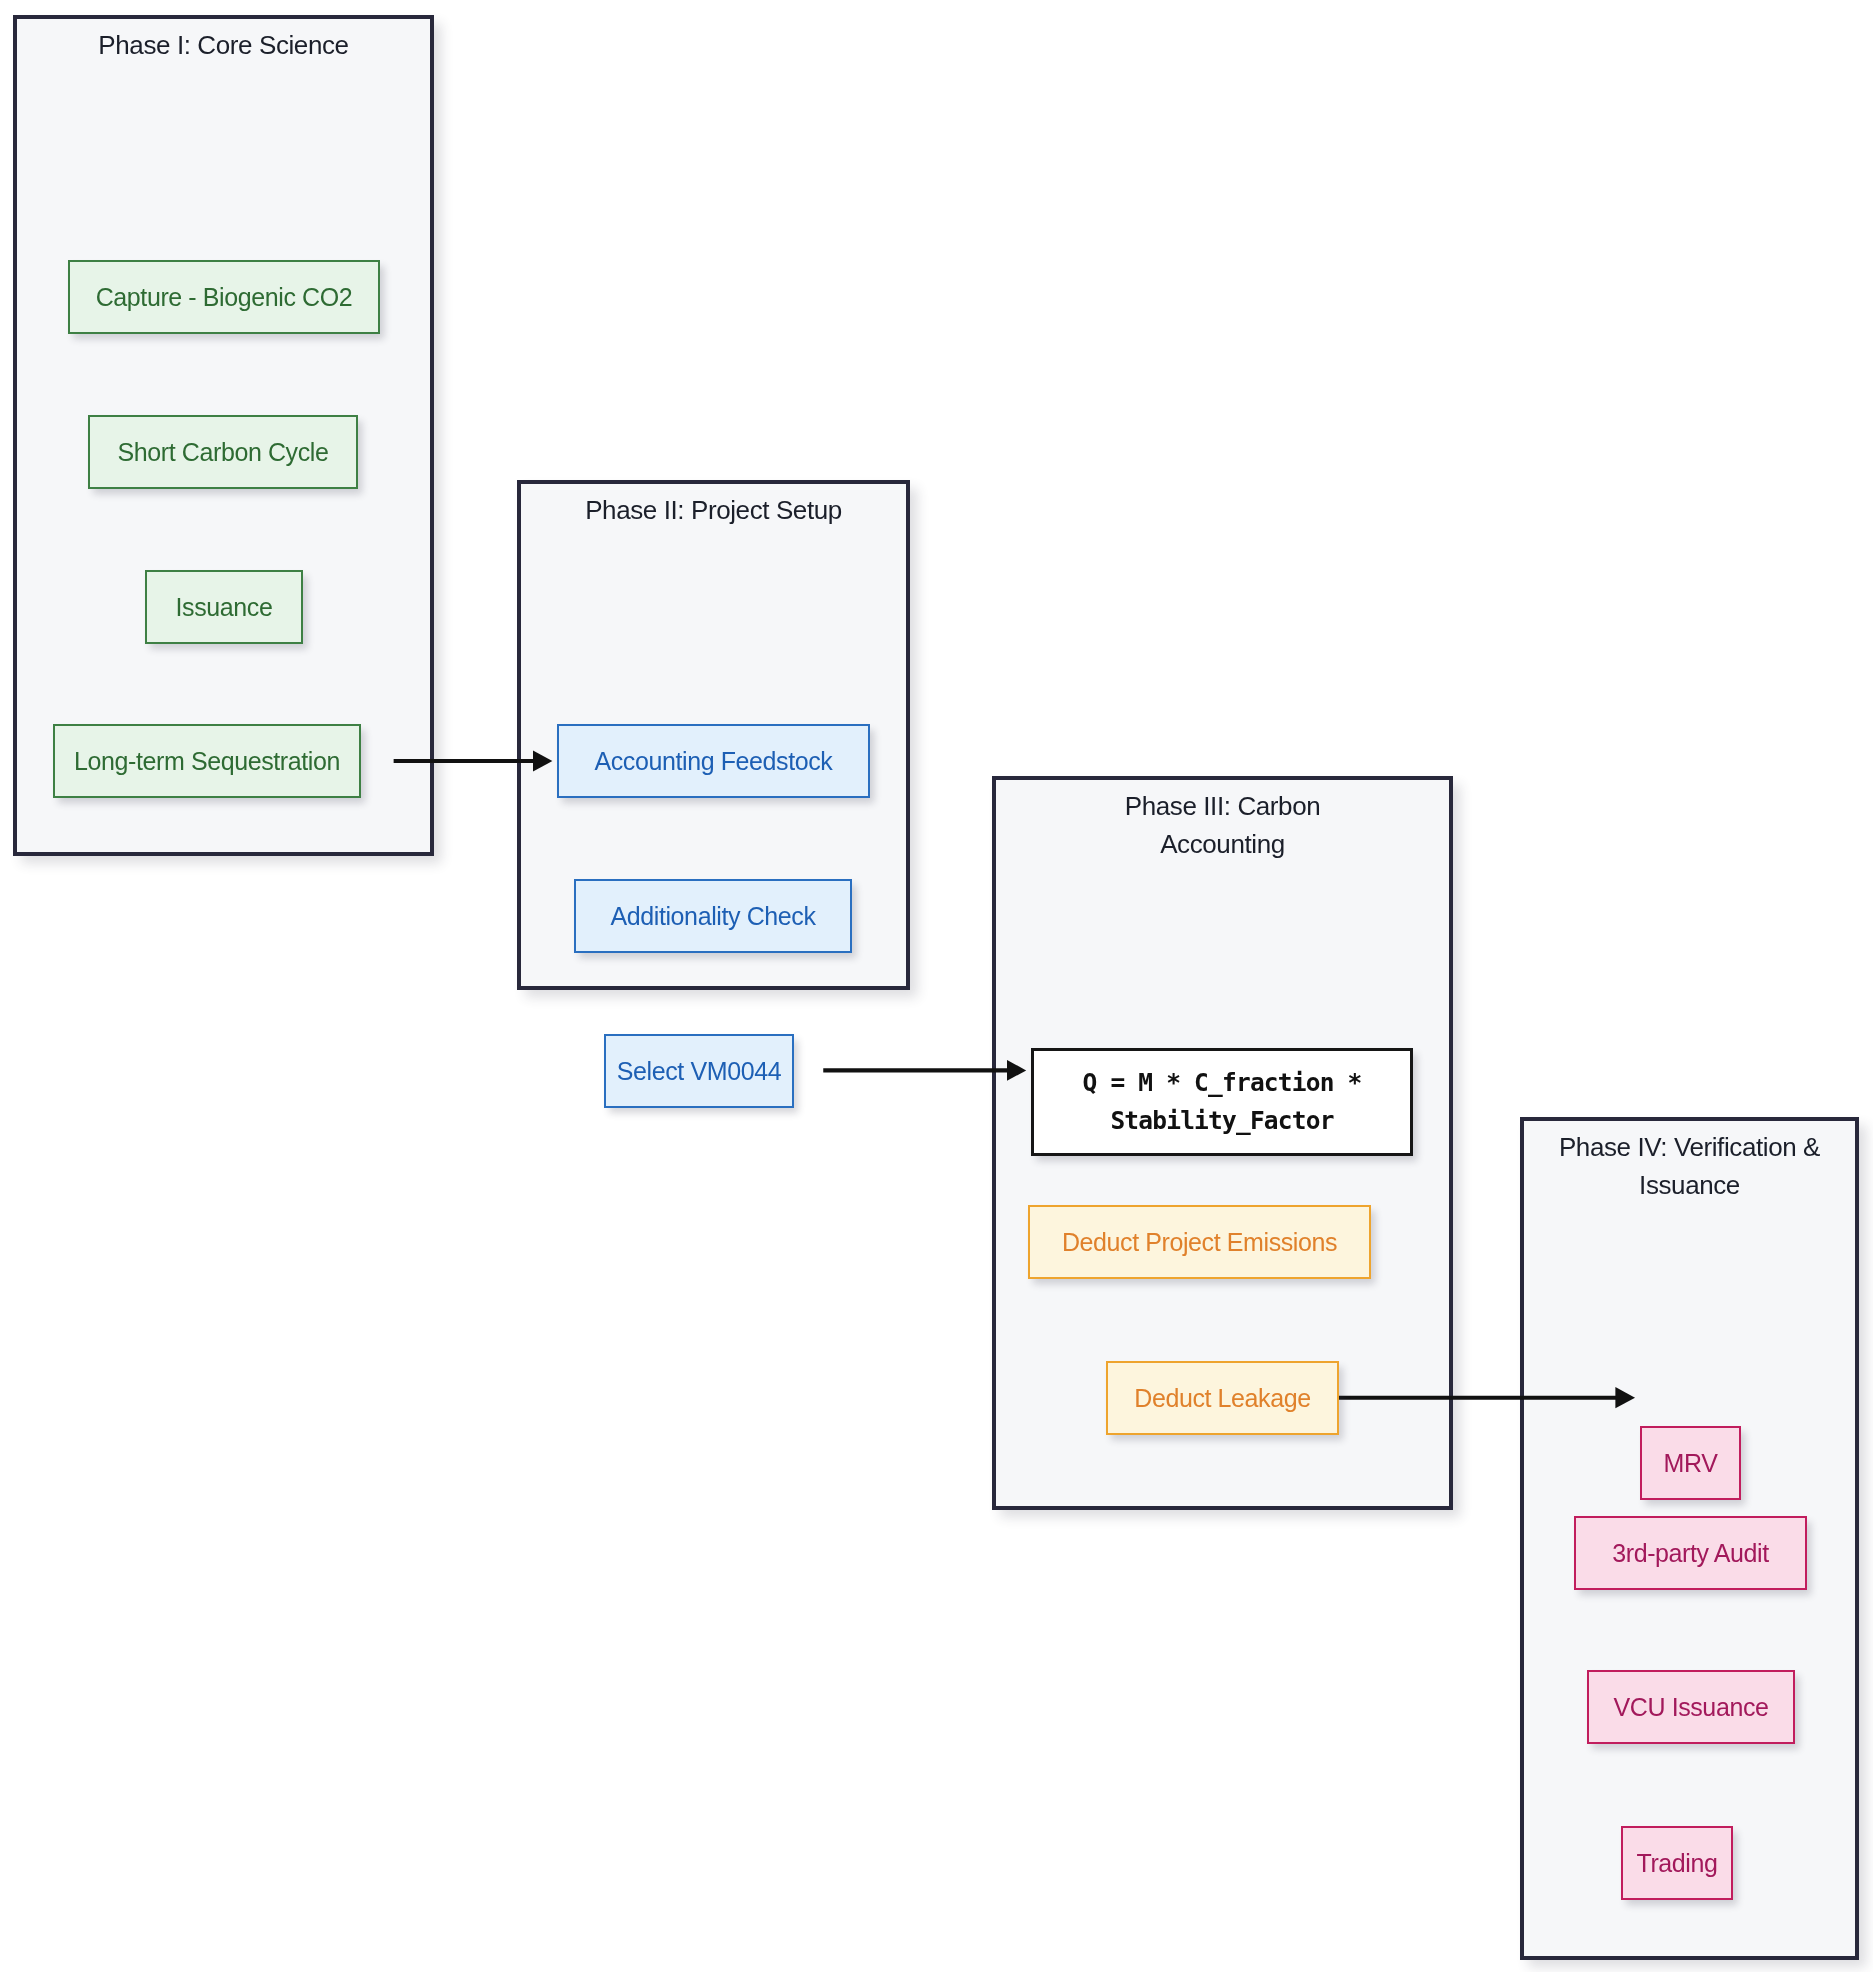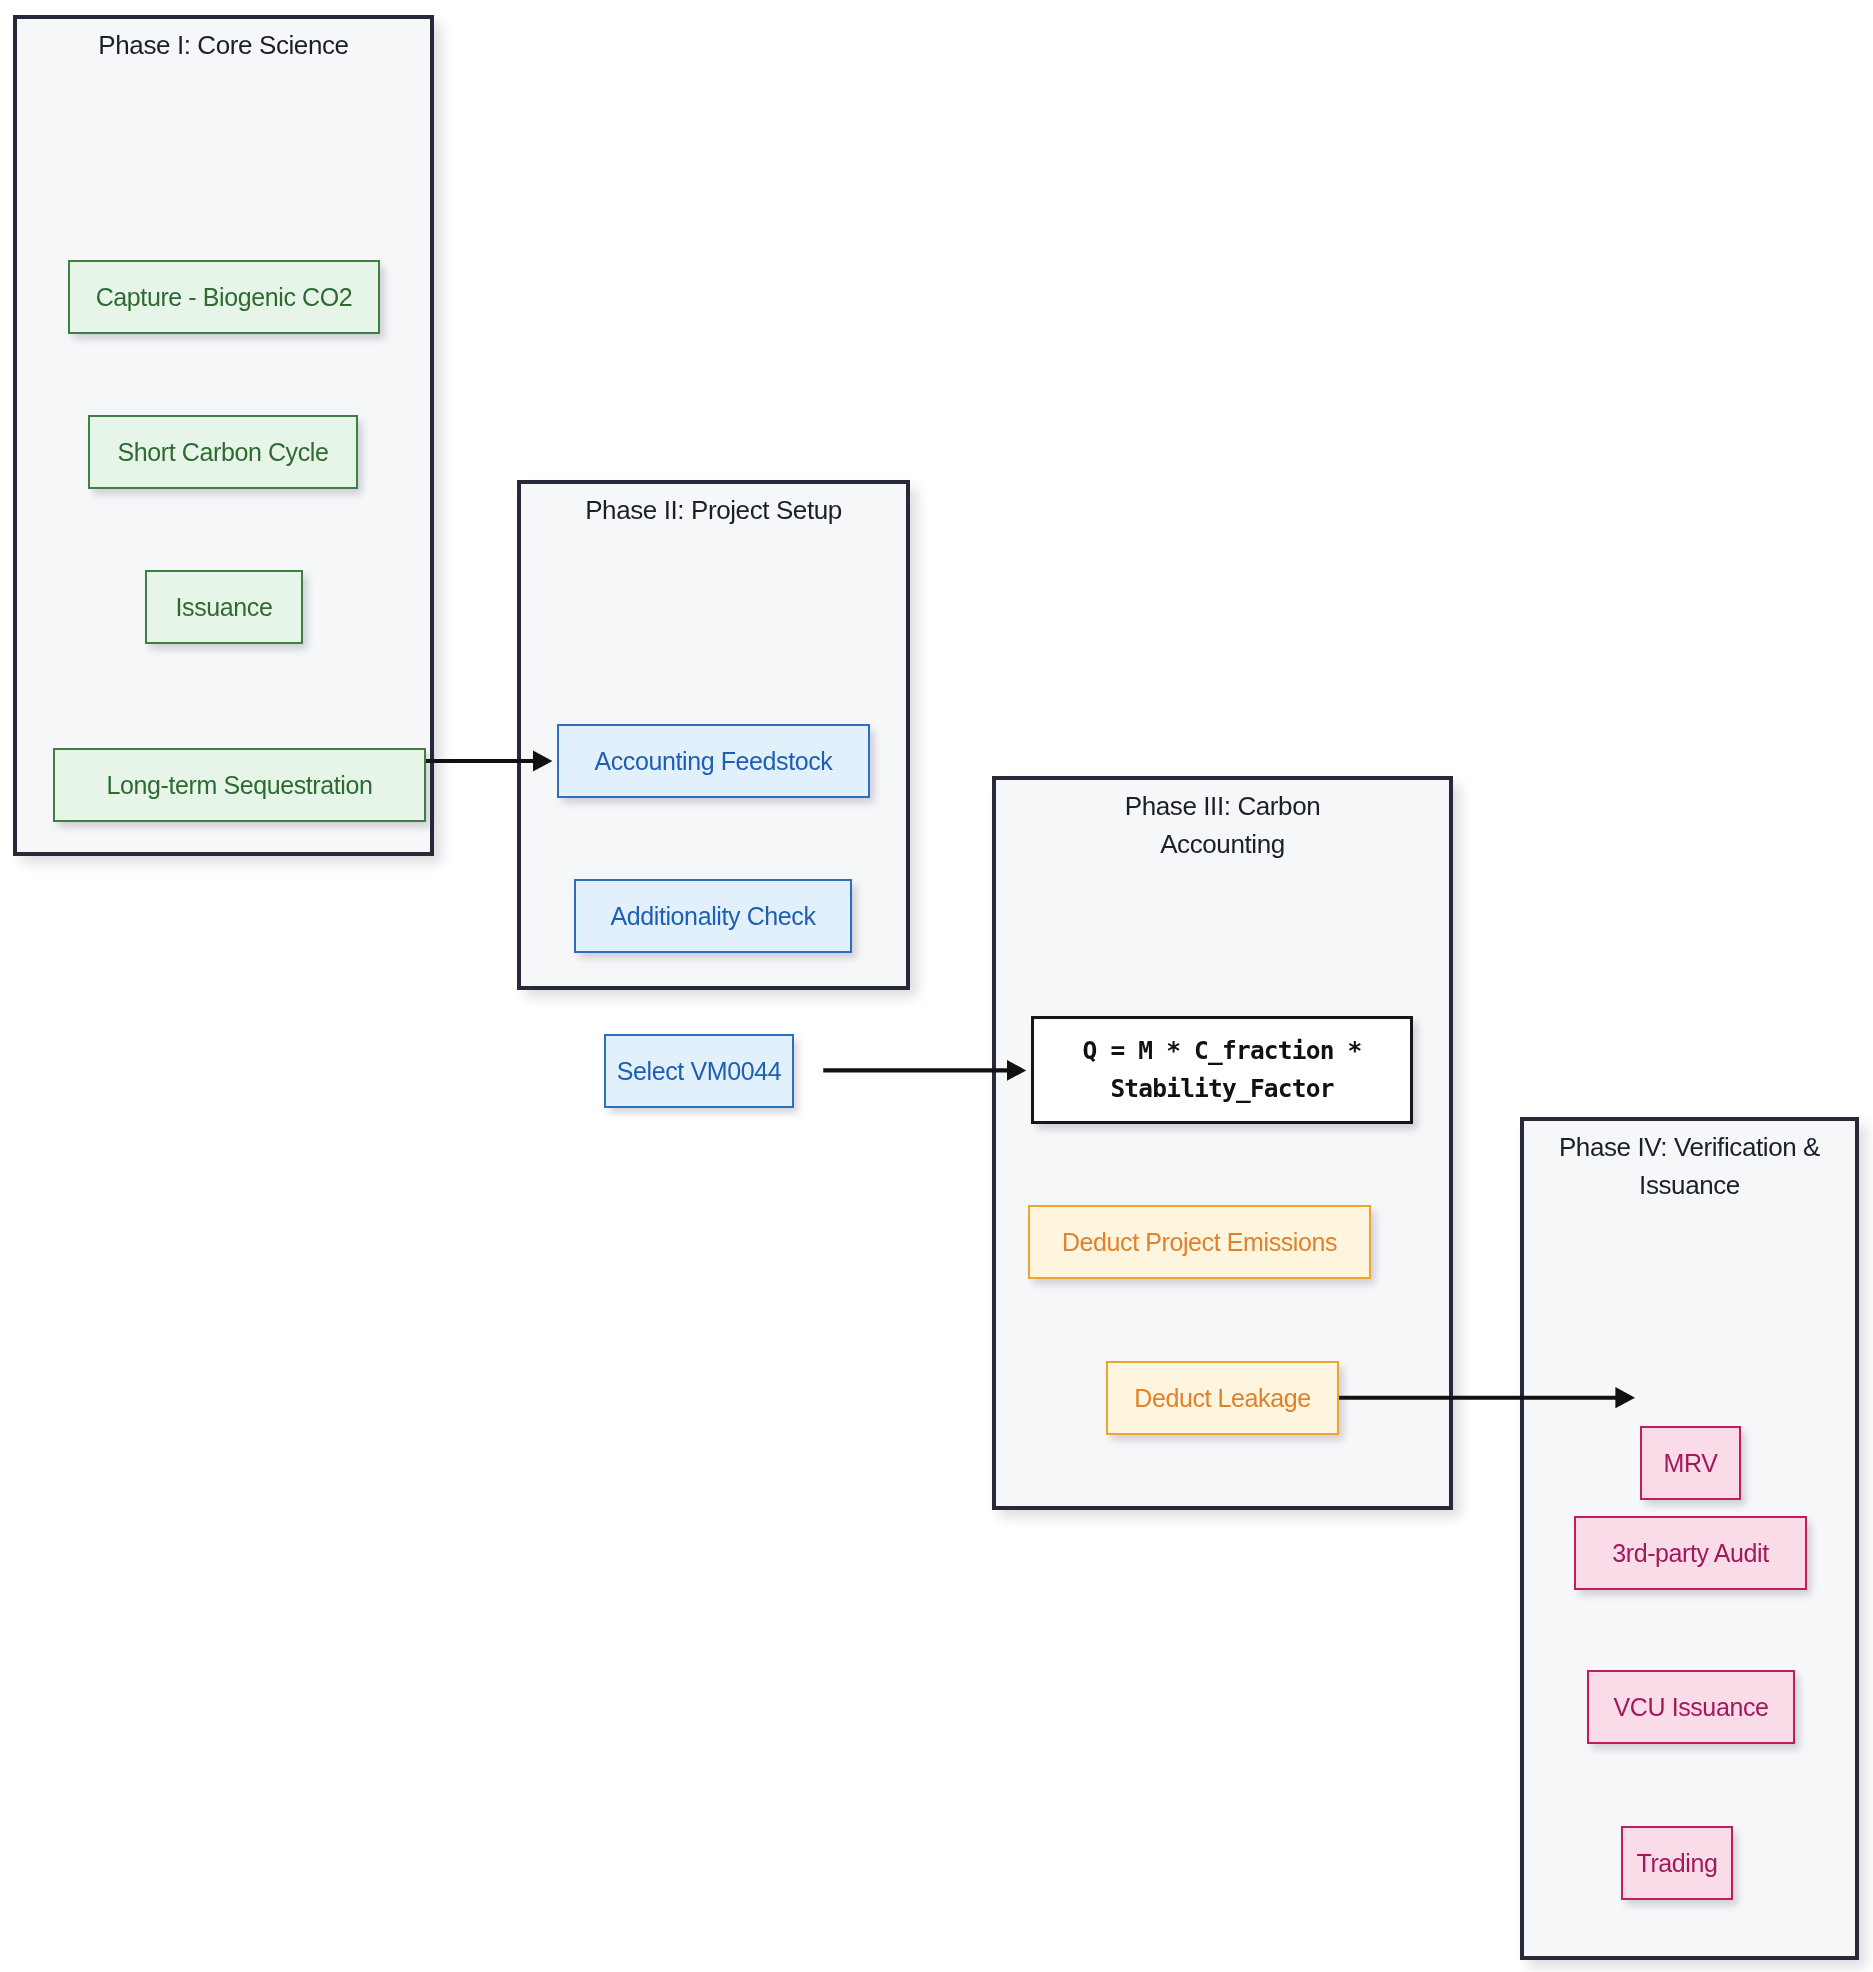--- a/index.html
+++ b/index.html
@@ -48,20 +48,21 @@
   .node.green {background:#e7f4e8;border-color:#3e8044;color:#2e6b33;}
   .node.blue  {background:#e2f0fc;border-color:#2a6fc0;color:#1d5fb4;}
   .node.orange{background:#fdf5dd;border-color:#eea42e;color:#e0812b;}
   .node.pink  {background:#fadce8;border-color:#c11d5d;color:#a2195b;}
   .node.formula{
     background:#ffffff;border:3.3px solid #161616;color:#111111;
     font-family:"DejaVu Sans Mono", monospace;
     font-weight:bold;font-size:24.5px;letter-spacing:-0.8px;
     white-space:normal;line-height:38px;
     padding:0 11.5px;
+    margin-top:32px;
   }
   .edges{position:absolute;left:0;top:0;pointer-events:none;}
 </style>
 </head>
 <body>
 
 <div class="canvas">
 
   <div class="phase" style="left:13px;top:14.7px;width:421px;height:841px;">
     <div class="phase-title"><span class="wrap">Phase I: Core Science</span></div>
@@ -86,21 +87,21 @@
       </marker>
     </defs>
     <line x1="481" y1="930" x2="652" y2="930" stroke="#111111" stroke-width="5" marker-end="url(#ah)"></line>
     <line x1="1006" y1="1308" x2="1231" y2="1308" stroke="#111111" stroke-width="5" marker-end="url(#ah)"></line>
     <line x1="1636" y1="1708" x2="1975" y2="1708" stroke="#111111" stroke-width="5" marker-end="url(#ah)"></line>
   </svg>
 
   <div class="node green" style="left:68px;top:260px;width:312px;">Capture - Biogenic CO2</div>
   <div class="node green" style="left:88px;top:415px;width:270px;">Short Carbon Cycle</div>
   <div class="node green" style="left:145px;top:570px;width:158px;">Issuance</div>
-  <div class="node green" style="left:53px;top:748px;width:373px;text-align:right;">Long-term Sequestration</div>
+  <div class="node green" style="left:53px;top:724px;width:308px;text-align:right;">Long-term Sequestration</div>
 
   <div class="node blue" style="left:557px;top:724px;width:313px;">Accounting Feedstock</div>
   <div class="node blue" style="left:574px;top:879px;width:278px;">Additionality Check</div>
   <div class="node blue" style="left:604px;top:1034px;width:190px;">Select VM0044</div>
 
   <div class="node formula" style="left:1031px;top:1016px;width:382px;height:108px;">Q = M * C_fraction * Stability_Factor</div>
   <div class="node orange" style="left:1028px;top:1205px;width:343px;">Deduct Project Emissions</div>
   <div class="node orange" style="left:1106px;top:1361px;width:233px;">Deduct Leakage</div>
 
   <div class="node pink" style="left:1640px;top:1426px;width:101px;">MRV</div>

